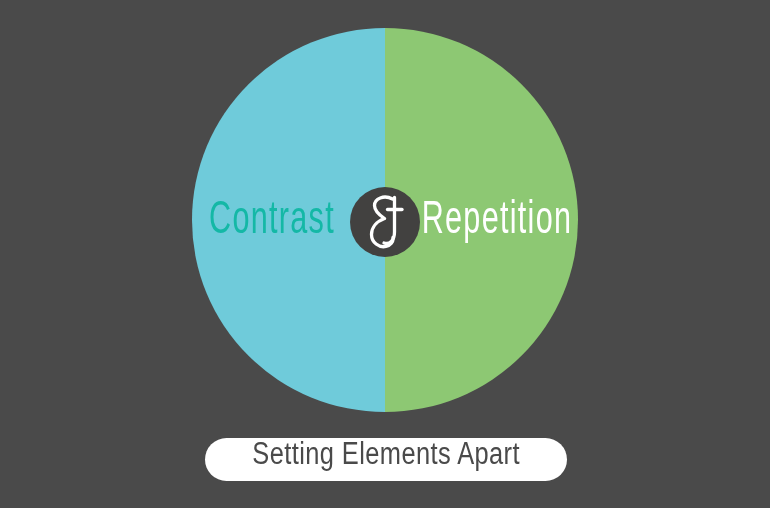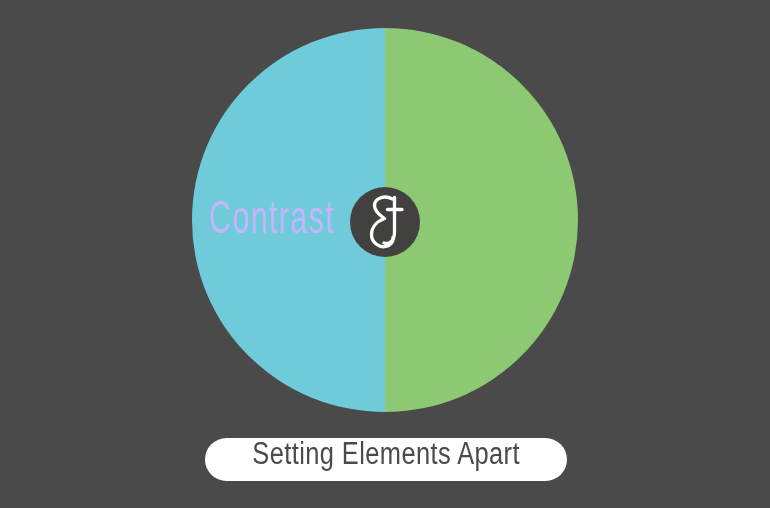--- a/index.html
+++ b/index.html
@@ -97,24 +97,27 @@
 </head>
 <body>
 
 <div class="stage" style="background-color: rgb(74, 74, 74);">
 
   <div class="split-circle">
     <div class="half" style="background-color: rgb(111, 203, 218);"></div>
     <div class="half" style="background-color: rgb(141, 200, 115);"></div>
   </div>
 
-  <div class="half-label label-left" style="color: #c4b5fd; text-align: center;">
+  <div class="half-label label-left" style="color: #14b8a6; text-align: center;">
     <span class="condensed">Contrast</span>
   </div>
 
+  <div class="half-label label-right" style="color: rgb(255, 255, 255);">
+    <span class="condensed">Repetition</span>
+  </div>
 
   <div class="center-badge" style="background-color: rgb(66, 65, 64);">
     <span class="sr-only">&amp;</span>
     <svg width="38" height="56" viewBox="0 0 38 56" fill="none" stroke="#ffffff" stroke-width="3.3" stroke-linecap="round" stroke-linejoin="round">
       <path d="M 26.5 5 C 18 0.5 8.5 4.5 8.5 11.5 C 8.5 17.5 14 21.5 18.5 24.5 C 10.5 27.5 5.5 33.5 5.5 40.5 C 5.5 48.5 13 54 20 52.5 C 24.5 51.5 27.5 48 27 43.5"></path>
       <path d="M 28.5 3.5 L 28.5 38 C 28.5 46.5 23.5 51 18 49"></path>
       <path d="M 21.5 15.5 L 36 15.5"></path>
     </svg>
   </div>
 

